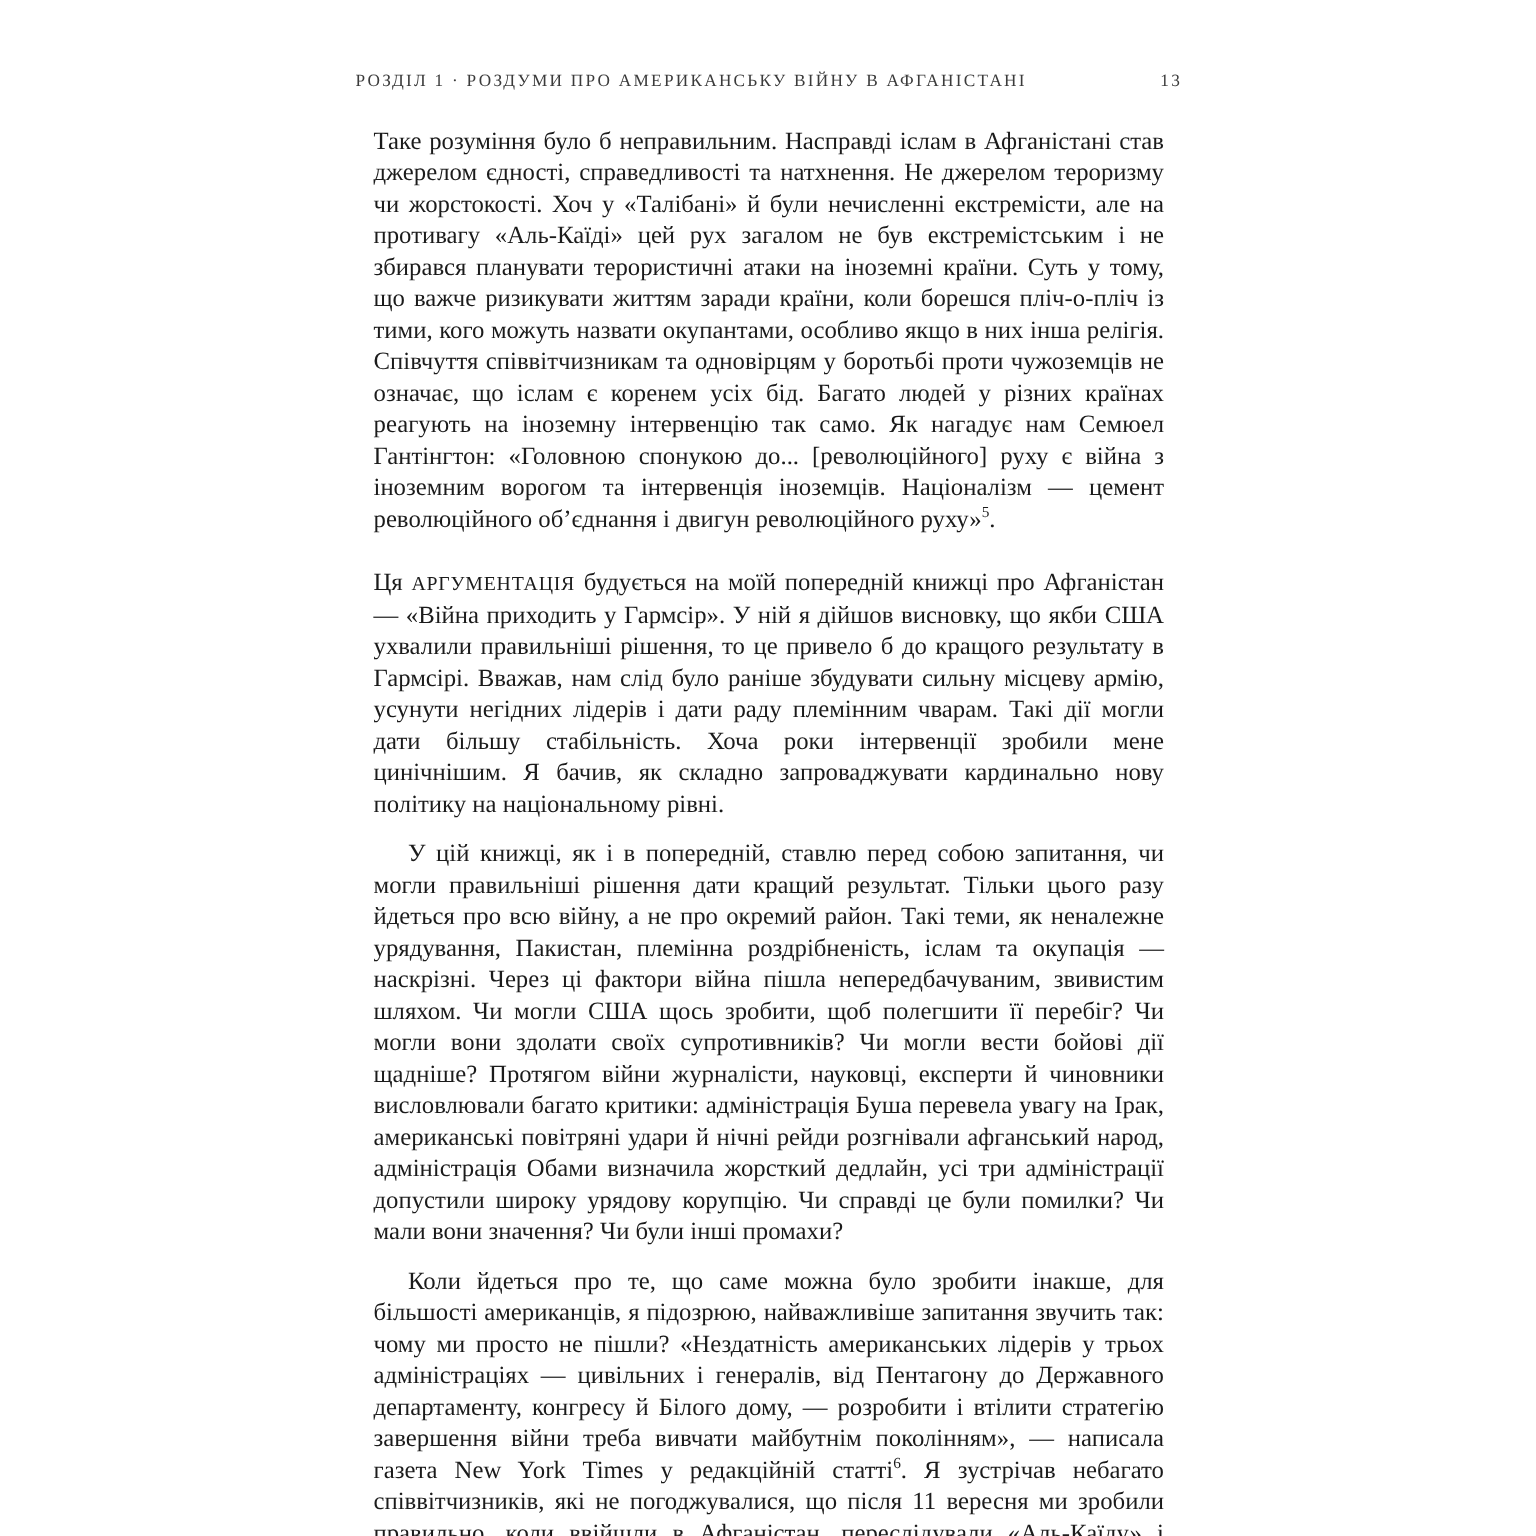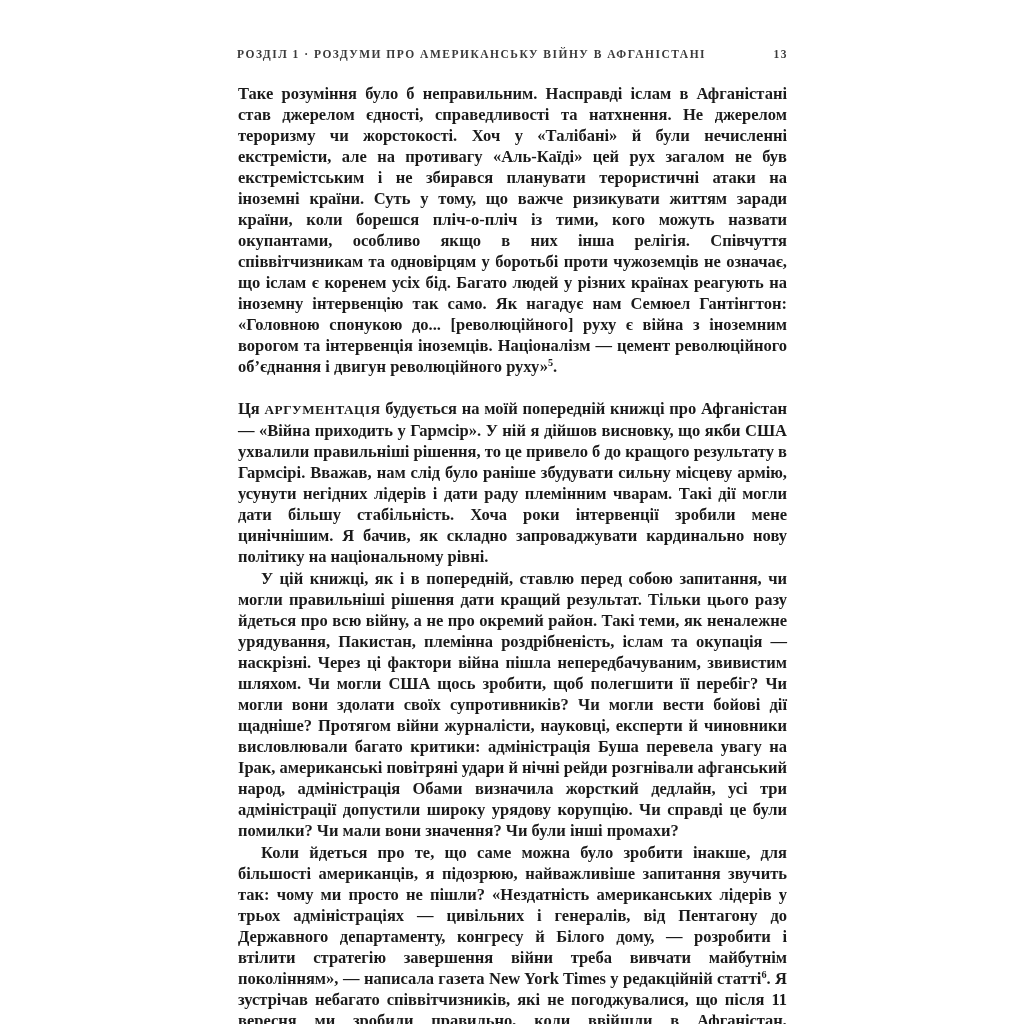--- a/index.html
+++ b/index.html
@@ -6,21 +6,20 @@
     margin: 0;
     padding: 0;
     background: #ffffff;
   }
   .sheet {
     position: relative;
     width: 1024px;
     height: 1024px;
     background: #ffffff;
     overflow: hidden;
-    font-weight: bold;
   }
   .content {
     position: absolute;
     left: 237px;
     top: 48px;
     width: 551px;
   }
   .running-head {
     display: flex;
     justify-content: space-between;
@@ -37,21 +36,21 @@
   }
   .page-body {
     margin-top: 23px;
     font-family: "Liberation Serif", serif;
     font-size: 16.5px;
     line-height: 21px;
     color: #1b1b1b;
     text-align: justify;
   }
   .para {
-    margin: 1px;
+    margin: 12px;
     padding: 0;
   }
   .para.indent {
     text-indent: 23px;
   }
   .para.space-before {
     margin-top: 21px;
   }
   .smallcaps {
     text-transform: uppercase;

